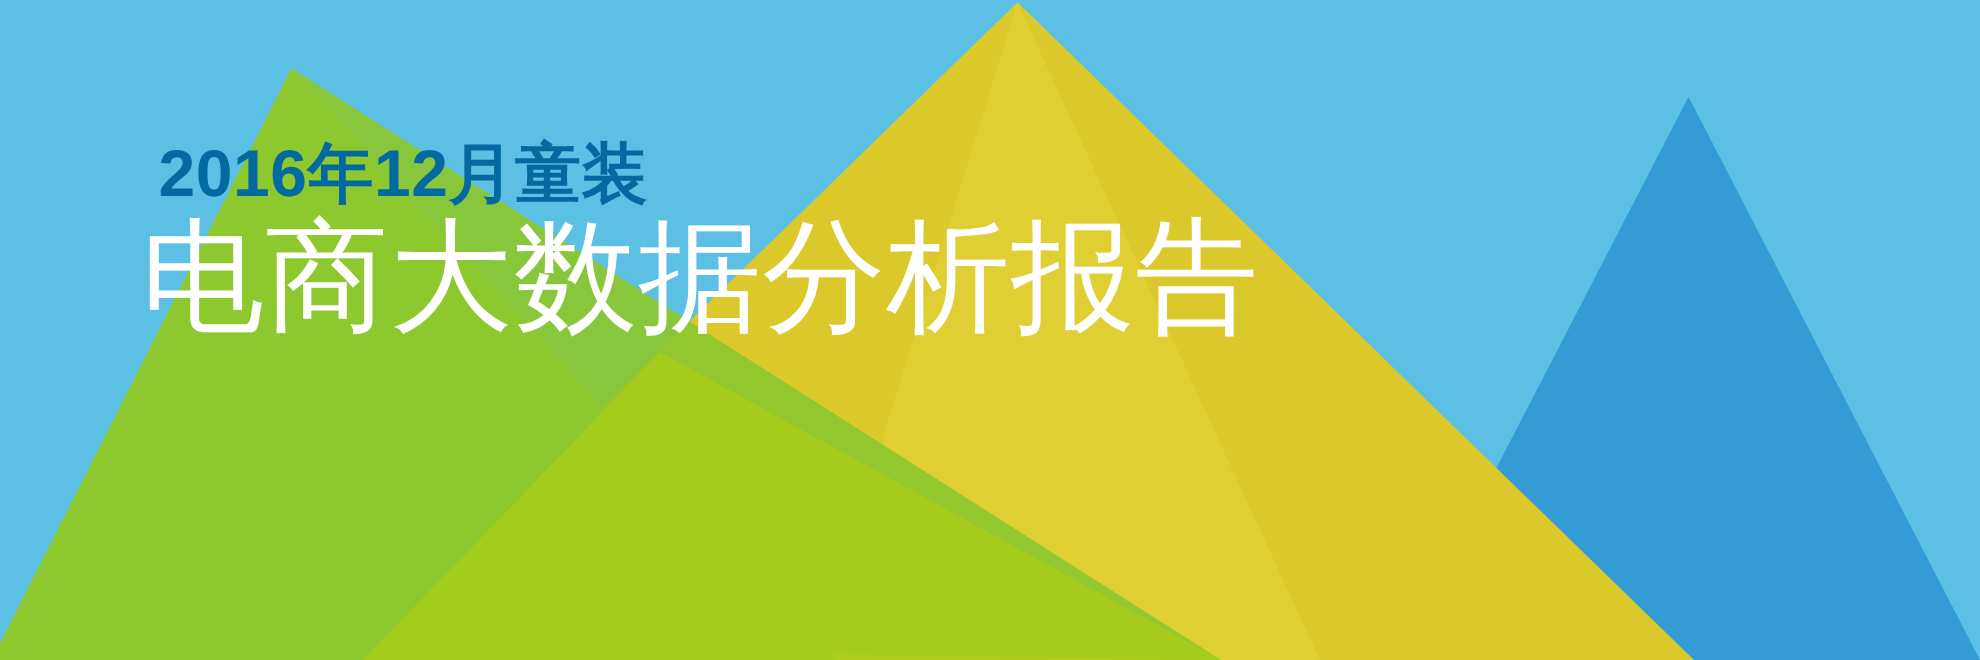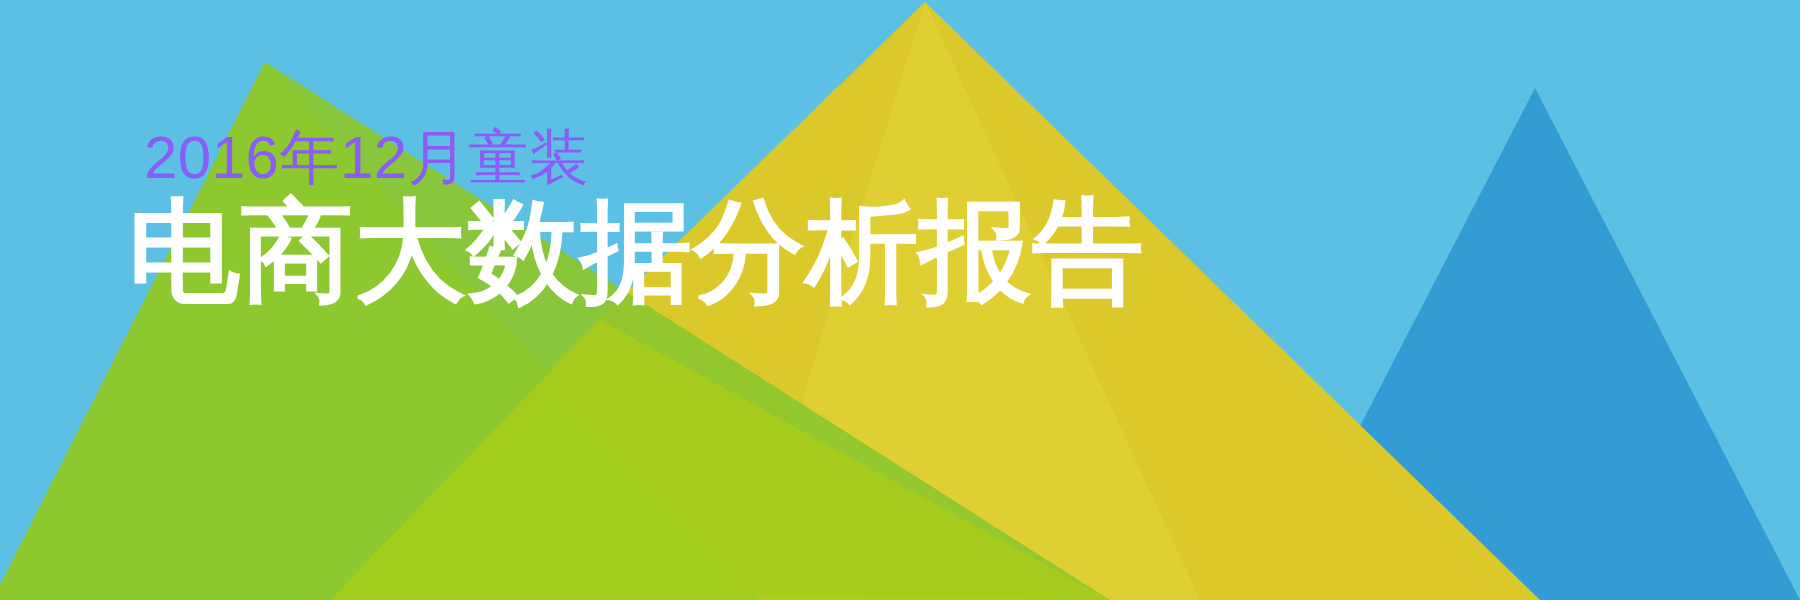--- a/index.html
+++ b/index.html
@@ -24,30 +24,30 @@
   #title-block {
     position: absolute;
     left: 128px;
     top: 128px;
     width: 1400px;
     z-index: 5;
     pointer-events: none;
   }
   #title-line-1 {
     font-size: 60px;
-    font-weight: 400;
+    font-weight: 700;
     line-height: 1.0;
-    color: #8b5cf6;
+    color: #0369a1;
     letter-spacing: 0.5px;
     white-space: nowrap;
     margin: 0 0 4px 16px;
   }
   #title-line-2 {
     font-size: 112px;
-    font-weight: 700;
+    font-weight: 400;
     line-height: 1.08;
     color: #ffffff;
     letter-spacing: 1px;
     white-space: nowrap;
     margin: 0;
   }
 </style>
 </head>
 <body>
 

